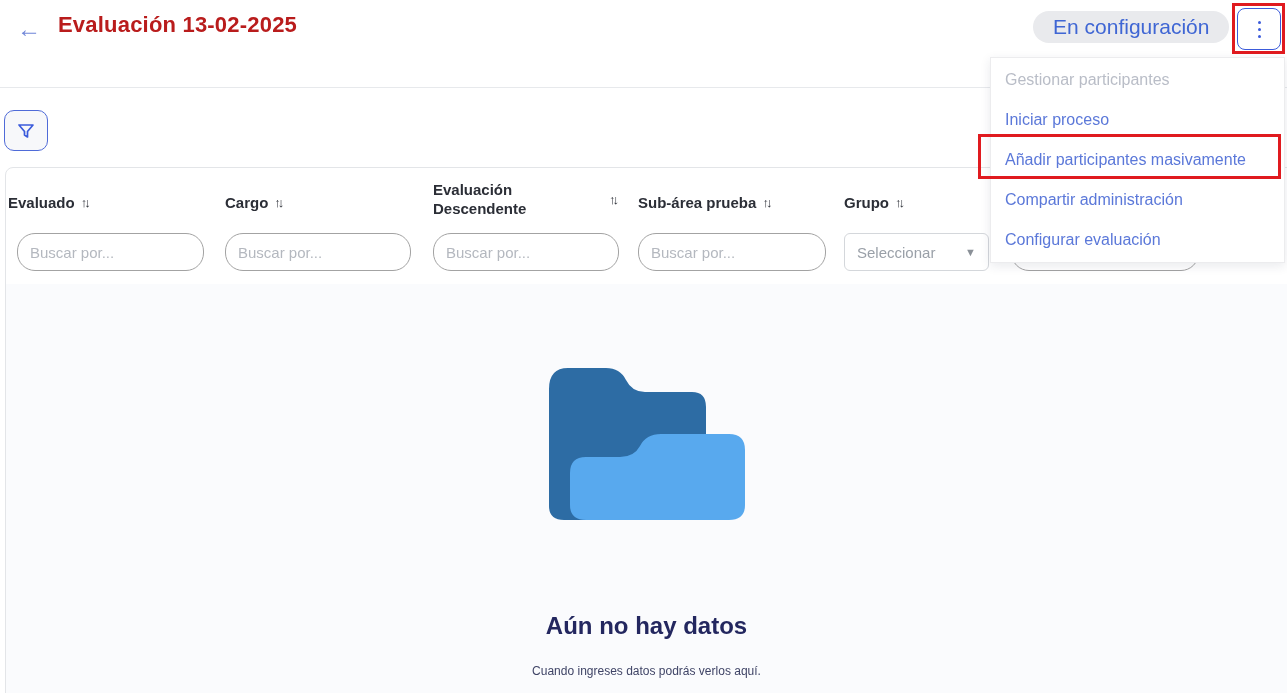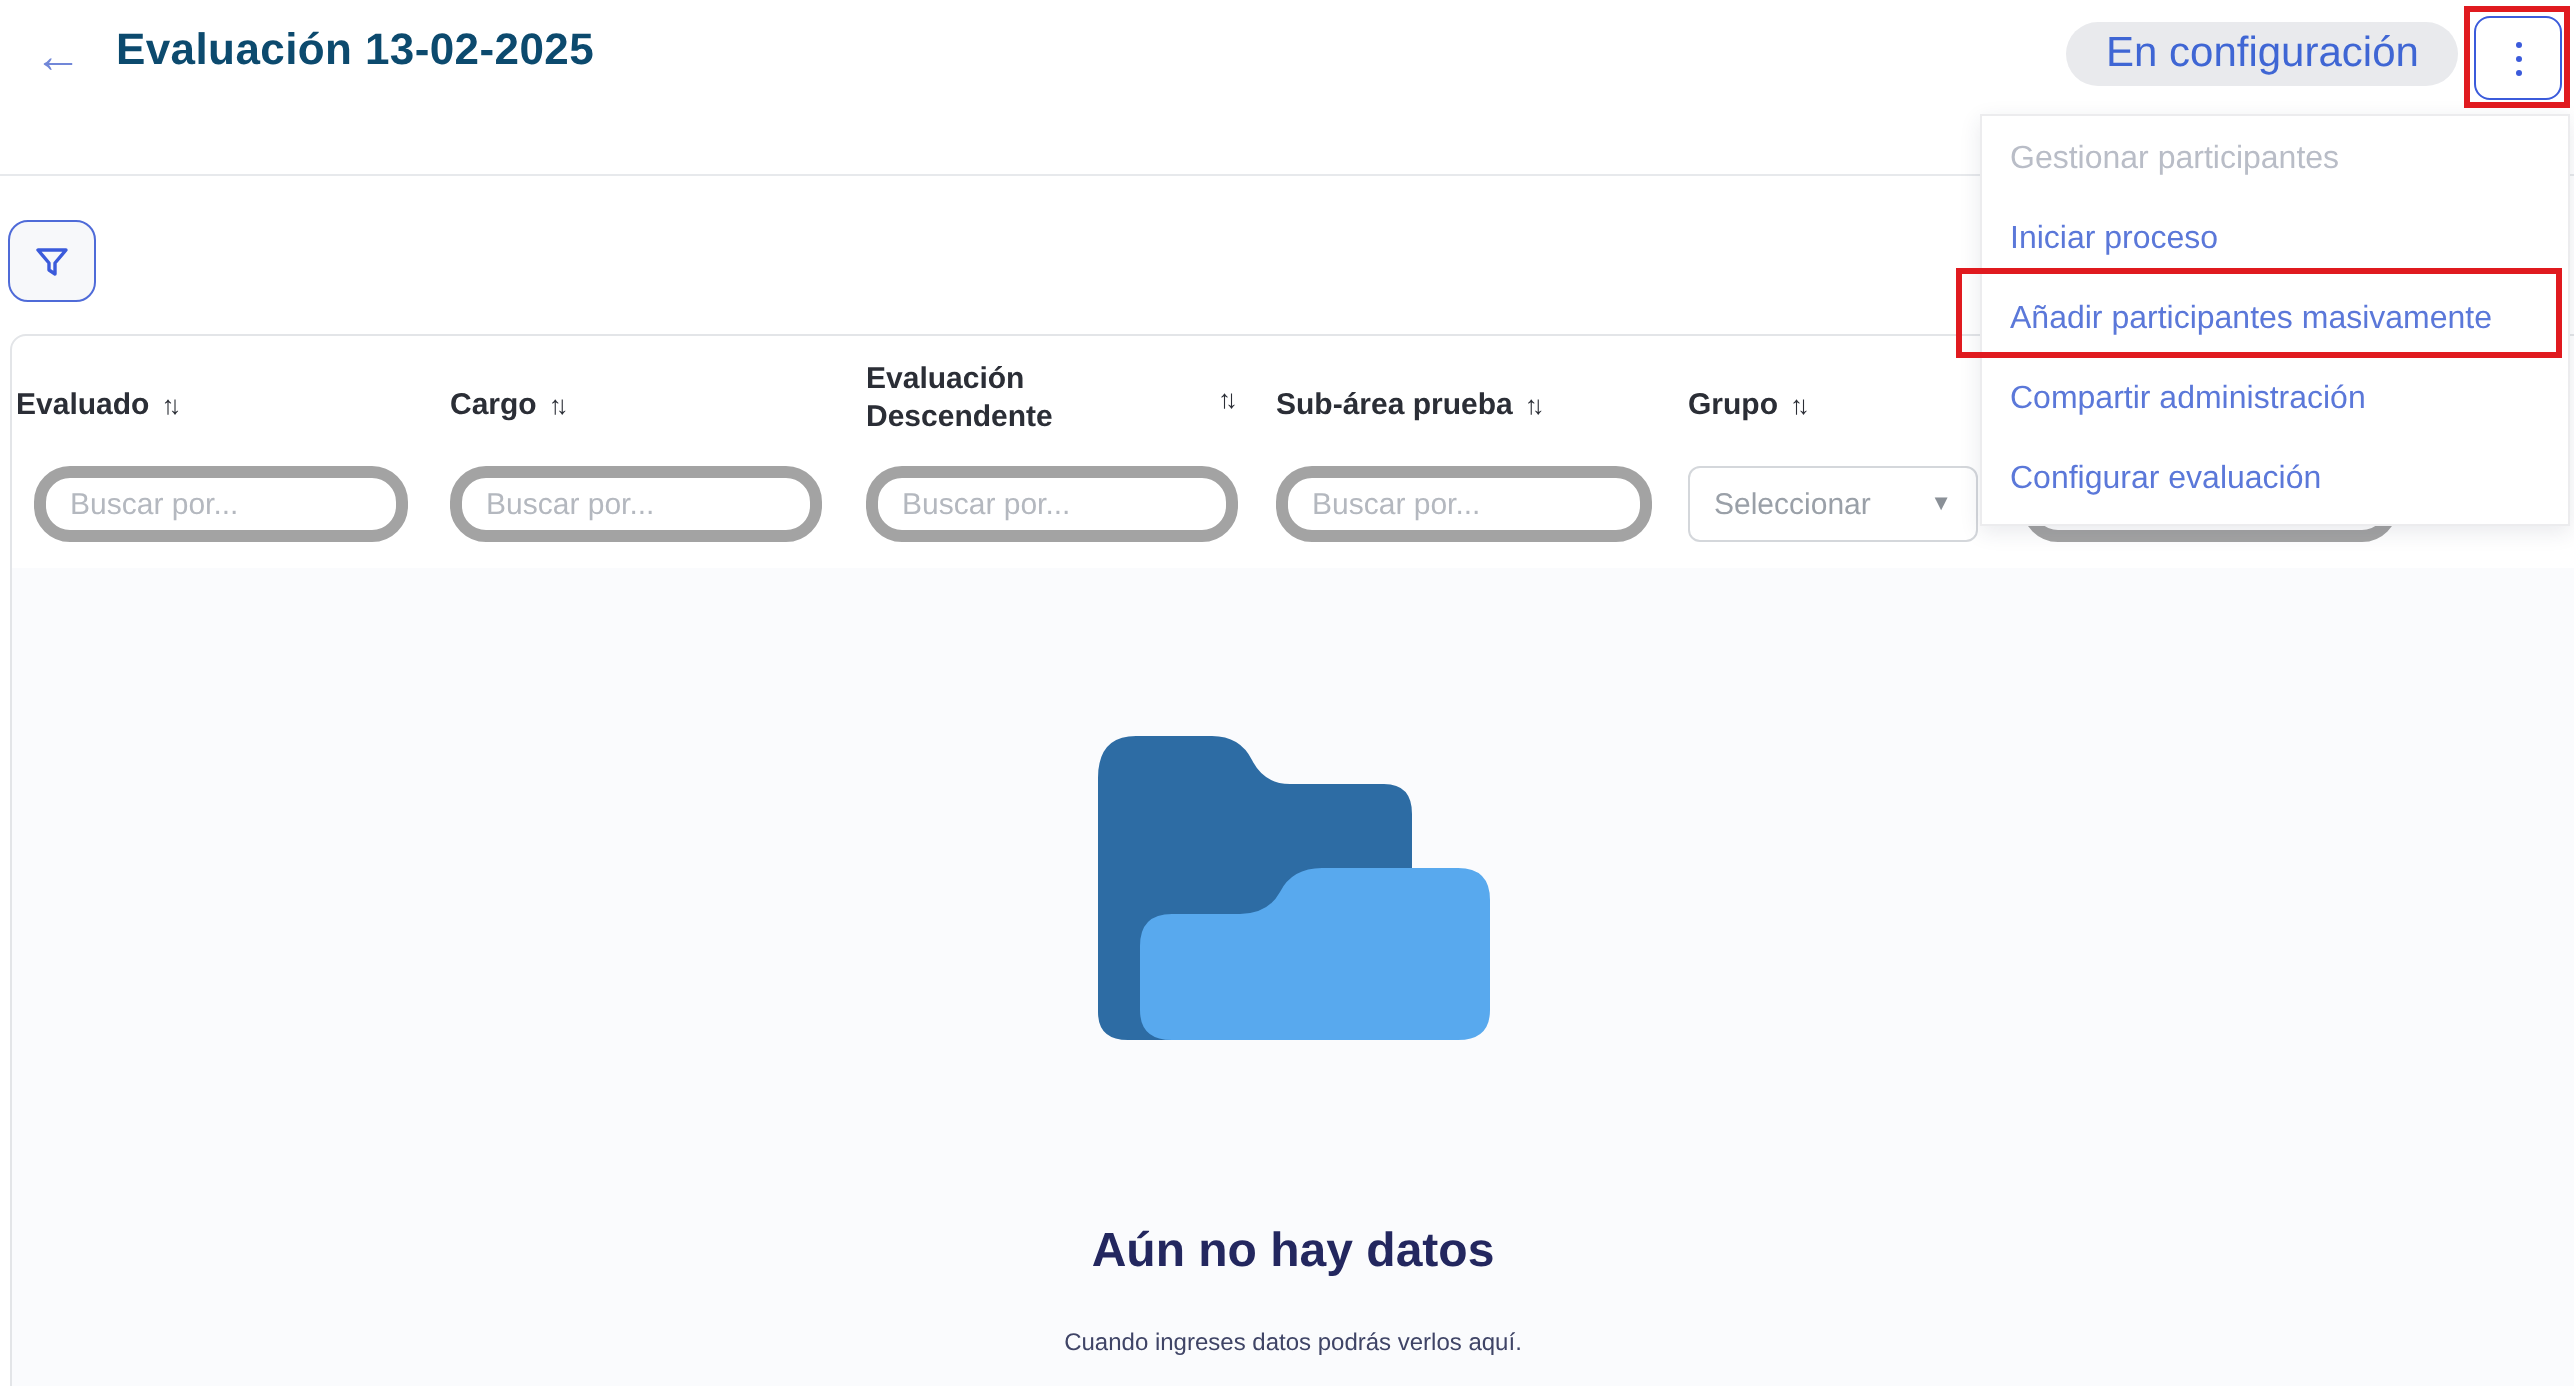--- a/index.html
+++ b/index.html
@@ -11,21 +11,21 @@
   }
   .abs { position: absolute; }
 
   
   .titlebar { left: 0; top: 0; width: 1287px; height: 88px; background: #ffffff; border-bottom: 1px solid #e7e9ec; }
   .back-arrow {
     left: 14px; top: 14px; width: 30px; height: 30px;
     color: #7187d8; font-size: 24px; line-height: 30px; text-align: center; cursor: pointer;
   }
   .page-title {
-    left: 58px; top: 12px; font-size: 22px; font-weight: 700; color: #0c4a6e; letter-spacing: 0.2px;
+    left: 58px; top: 12px; font-size: 22px; font-weight: 700; color: #b91c1c; letter-spacing: 0.2px;
   }
   .status-badge {
     left: 1033px; top: 11px; height: 32px; padding: 0 20px;
     background: #e9eaed; border-radius: 16px;
     color: #3f66d4; font-size: 21px; line-height: 32px; font-weight: 400;
   }
   .kebab-button {
     left: 1237px; top: 8px; width: 44px; height: 42px;
     background: #ffffff; border: 1.5px solid #3b5bdb; border-radius: 8px;
     display: flex; flex-direction: column; align-items: center; justify-content: center; gap: 4px;
@@ -47,21 +47,21 @@
   }
   .col-label {
     position: absolute; top: 26px;
     font-size: 15px; font-weight: 700; color: #2b2e36;
     display: flex; align-items: center; gap: 6px; white-space: nowrap;
   }
   .col-label.two-line { top: 12px; white-space: normal; line-height: 19px; }
   .sort-icon { font-size: 13px; letter-spacing: -3px; color: #2b2e36; font-weight: 400; padding-right: 3px; cursor: pointer; }
   .filter-input {
     position: absolute; top: 65px; height: 38px;
-    border: 6px solid #a3a3a3; border-radius: 18px; background: #ffffff;
+    border: 1px solid #a3a3a3; border-radius: 18px; background: #ffffff;
     font-family: "Liberation Sans", sans-serif; font-size: 15px; color: #2b2e36;
     padding: 0 12px; outline: none;
   }
   .filter-input::placeholder { color: #b4b8bf; opacity: 1; }
   .filter-select {
     position: absolute; top: 65px; height: 38px;
     border: 1px solid #d4d7db; border-radius: 6px; background: #ffffff;
     display: flex; align-items: center; justify-content: space-between;
     padding: 0 12px; font-size: 15px; color: #9aa0a8; cursor: pointer;
   }

